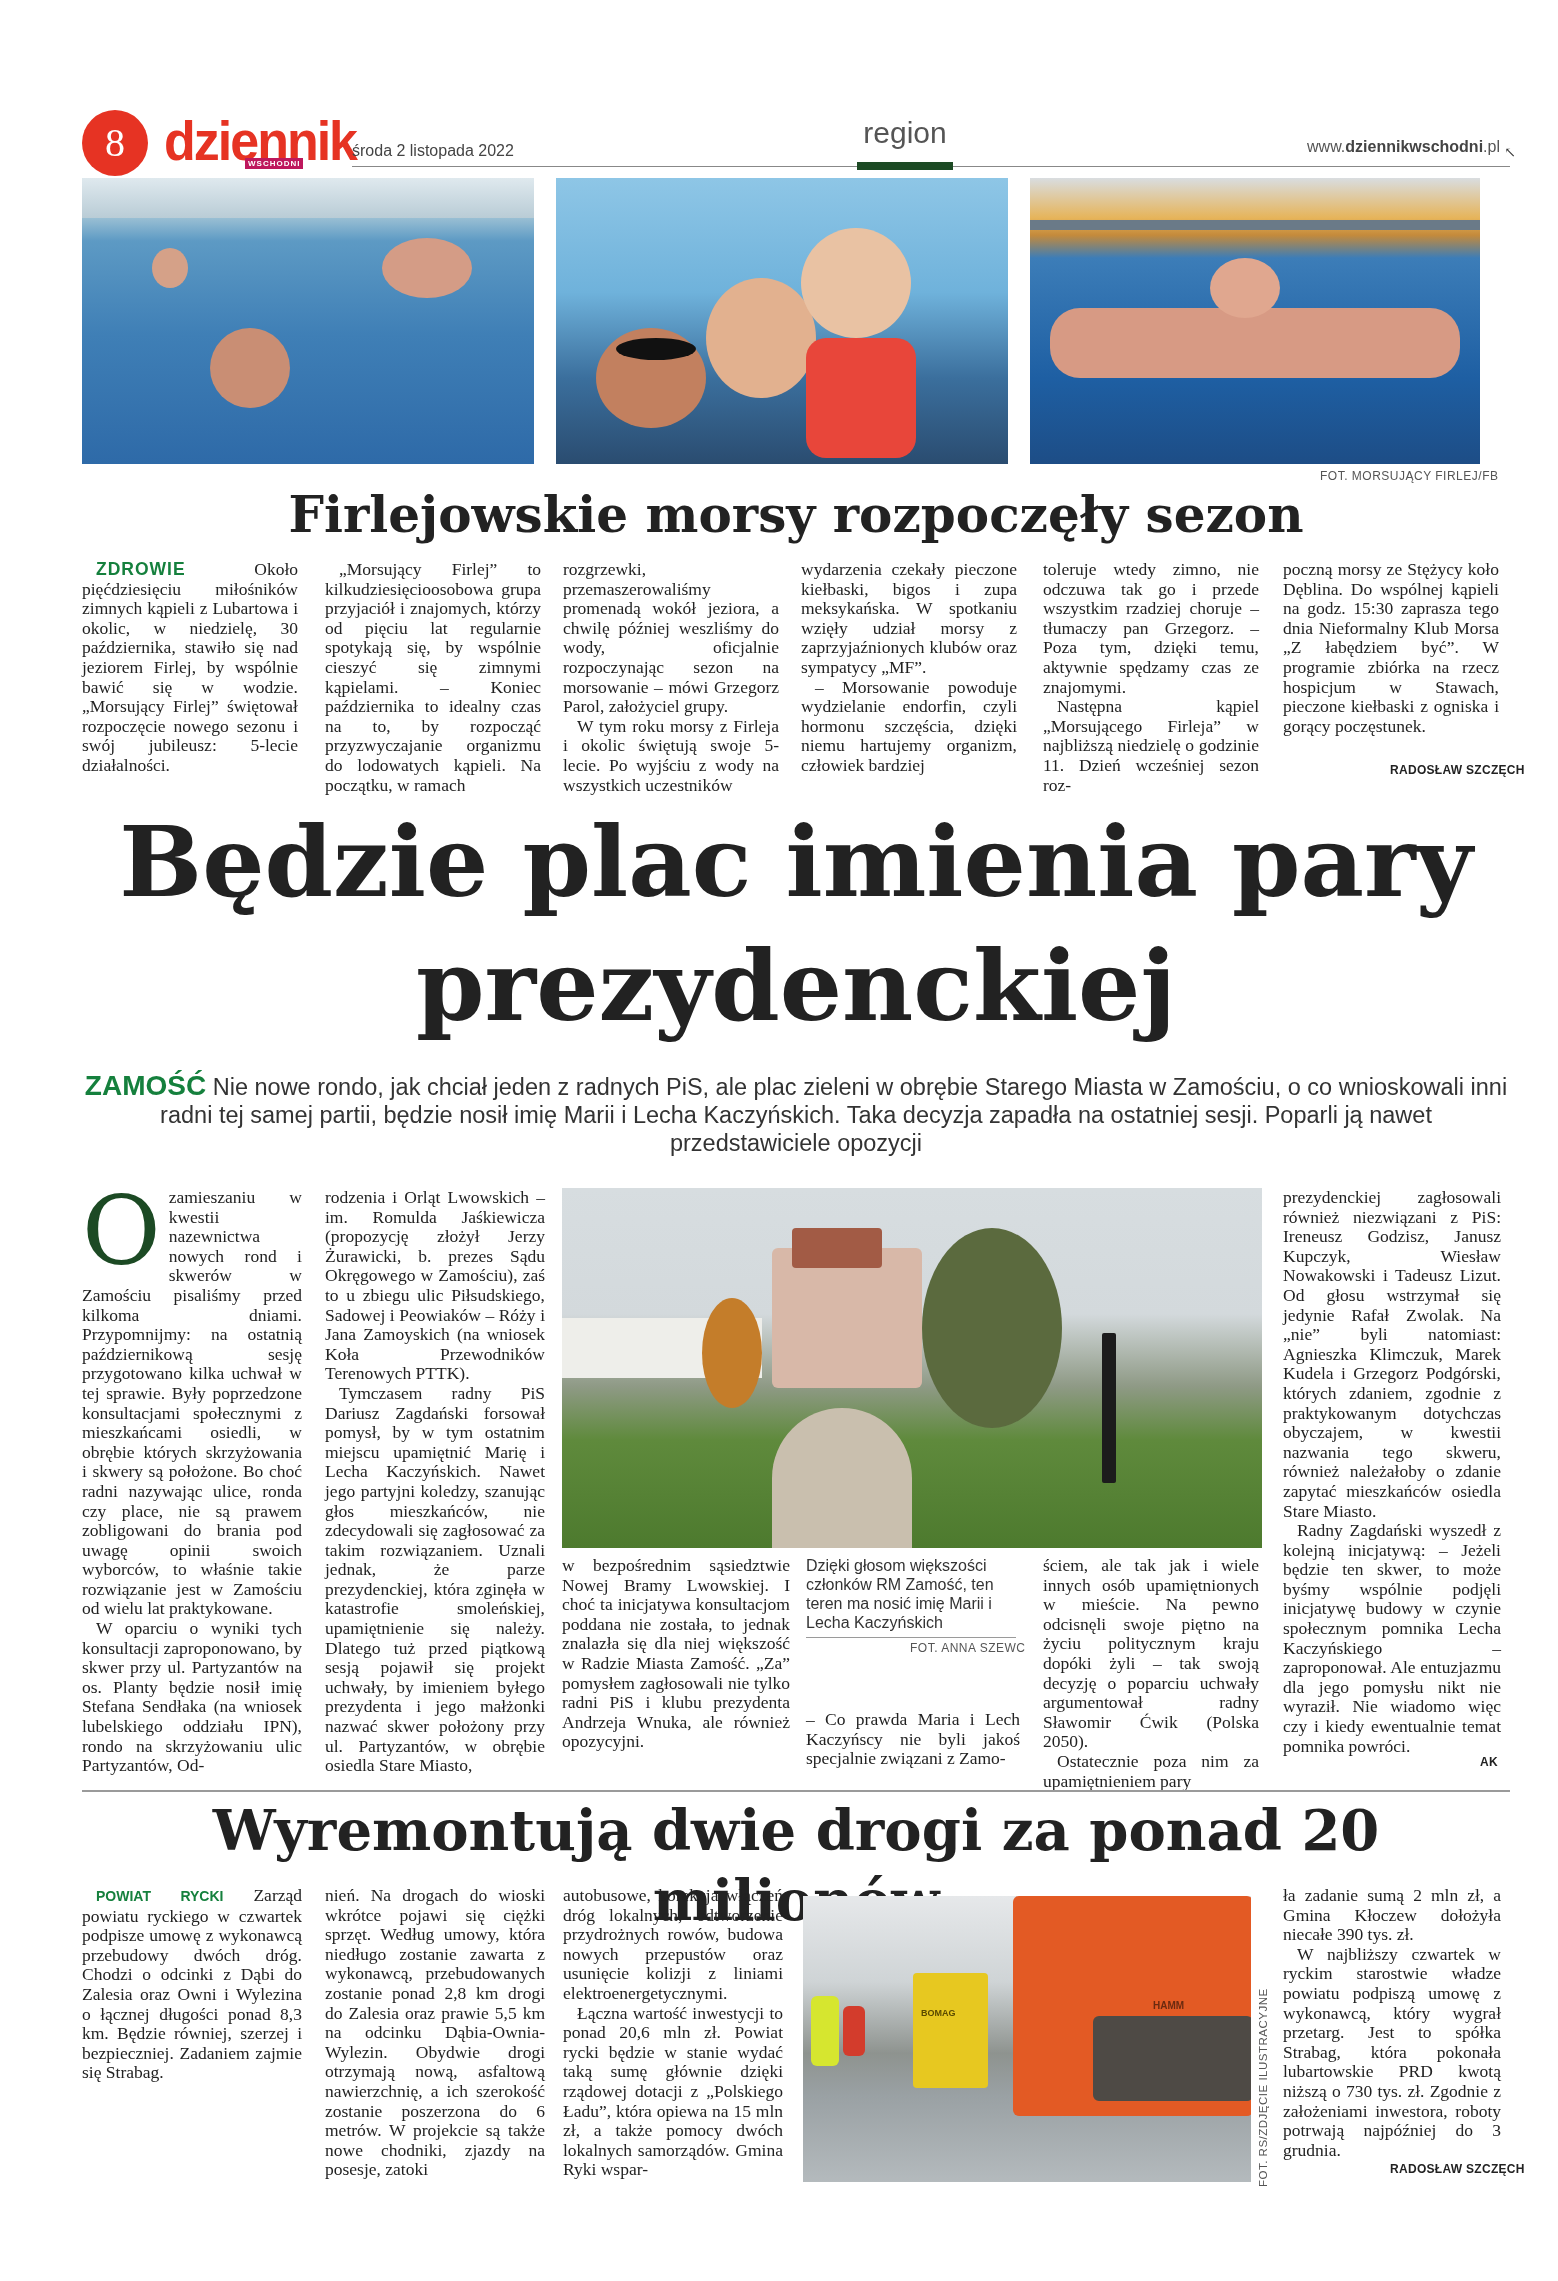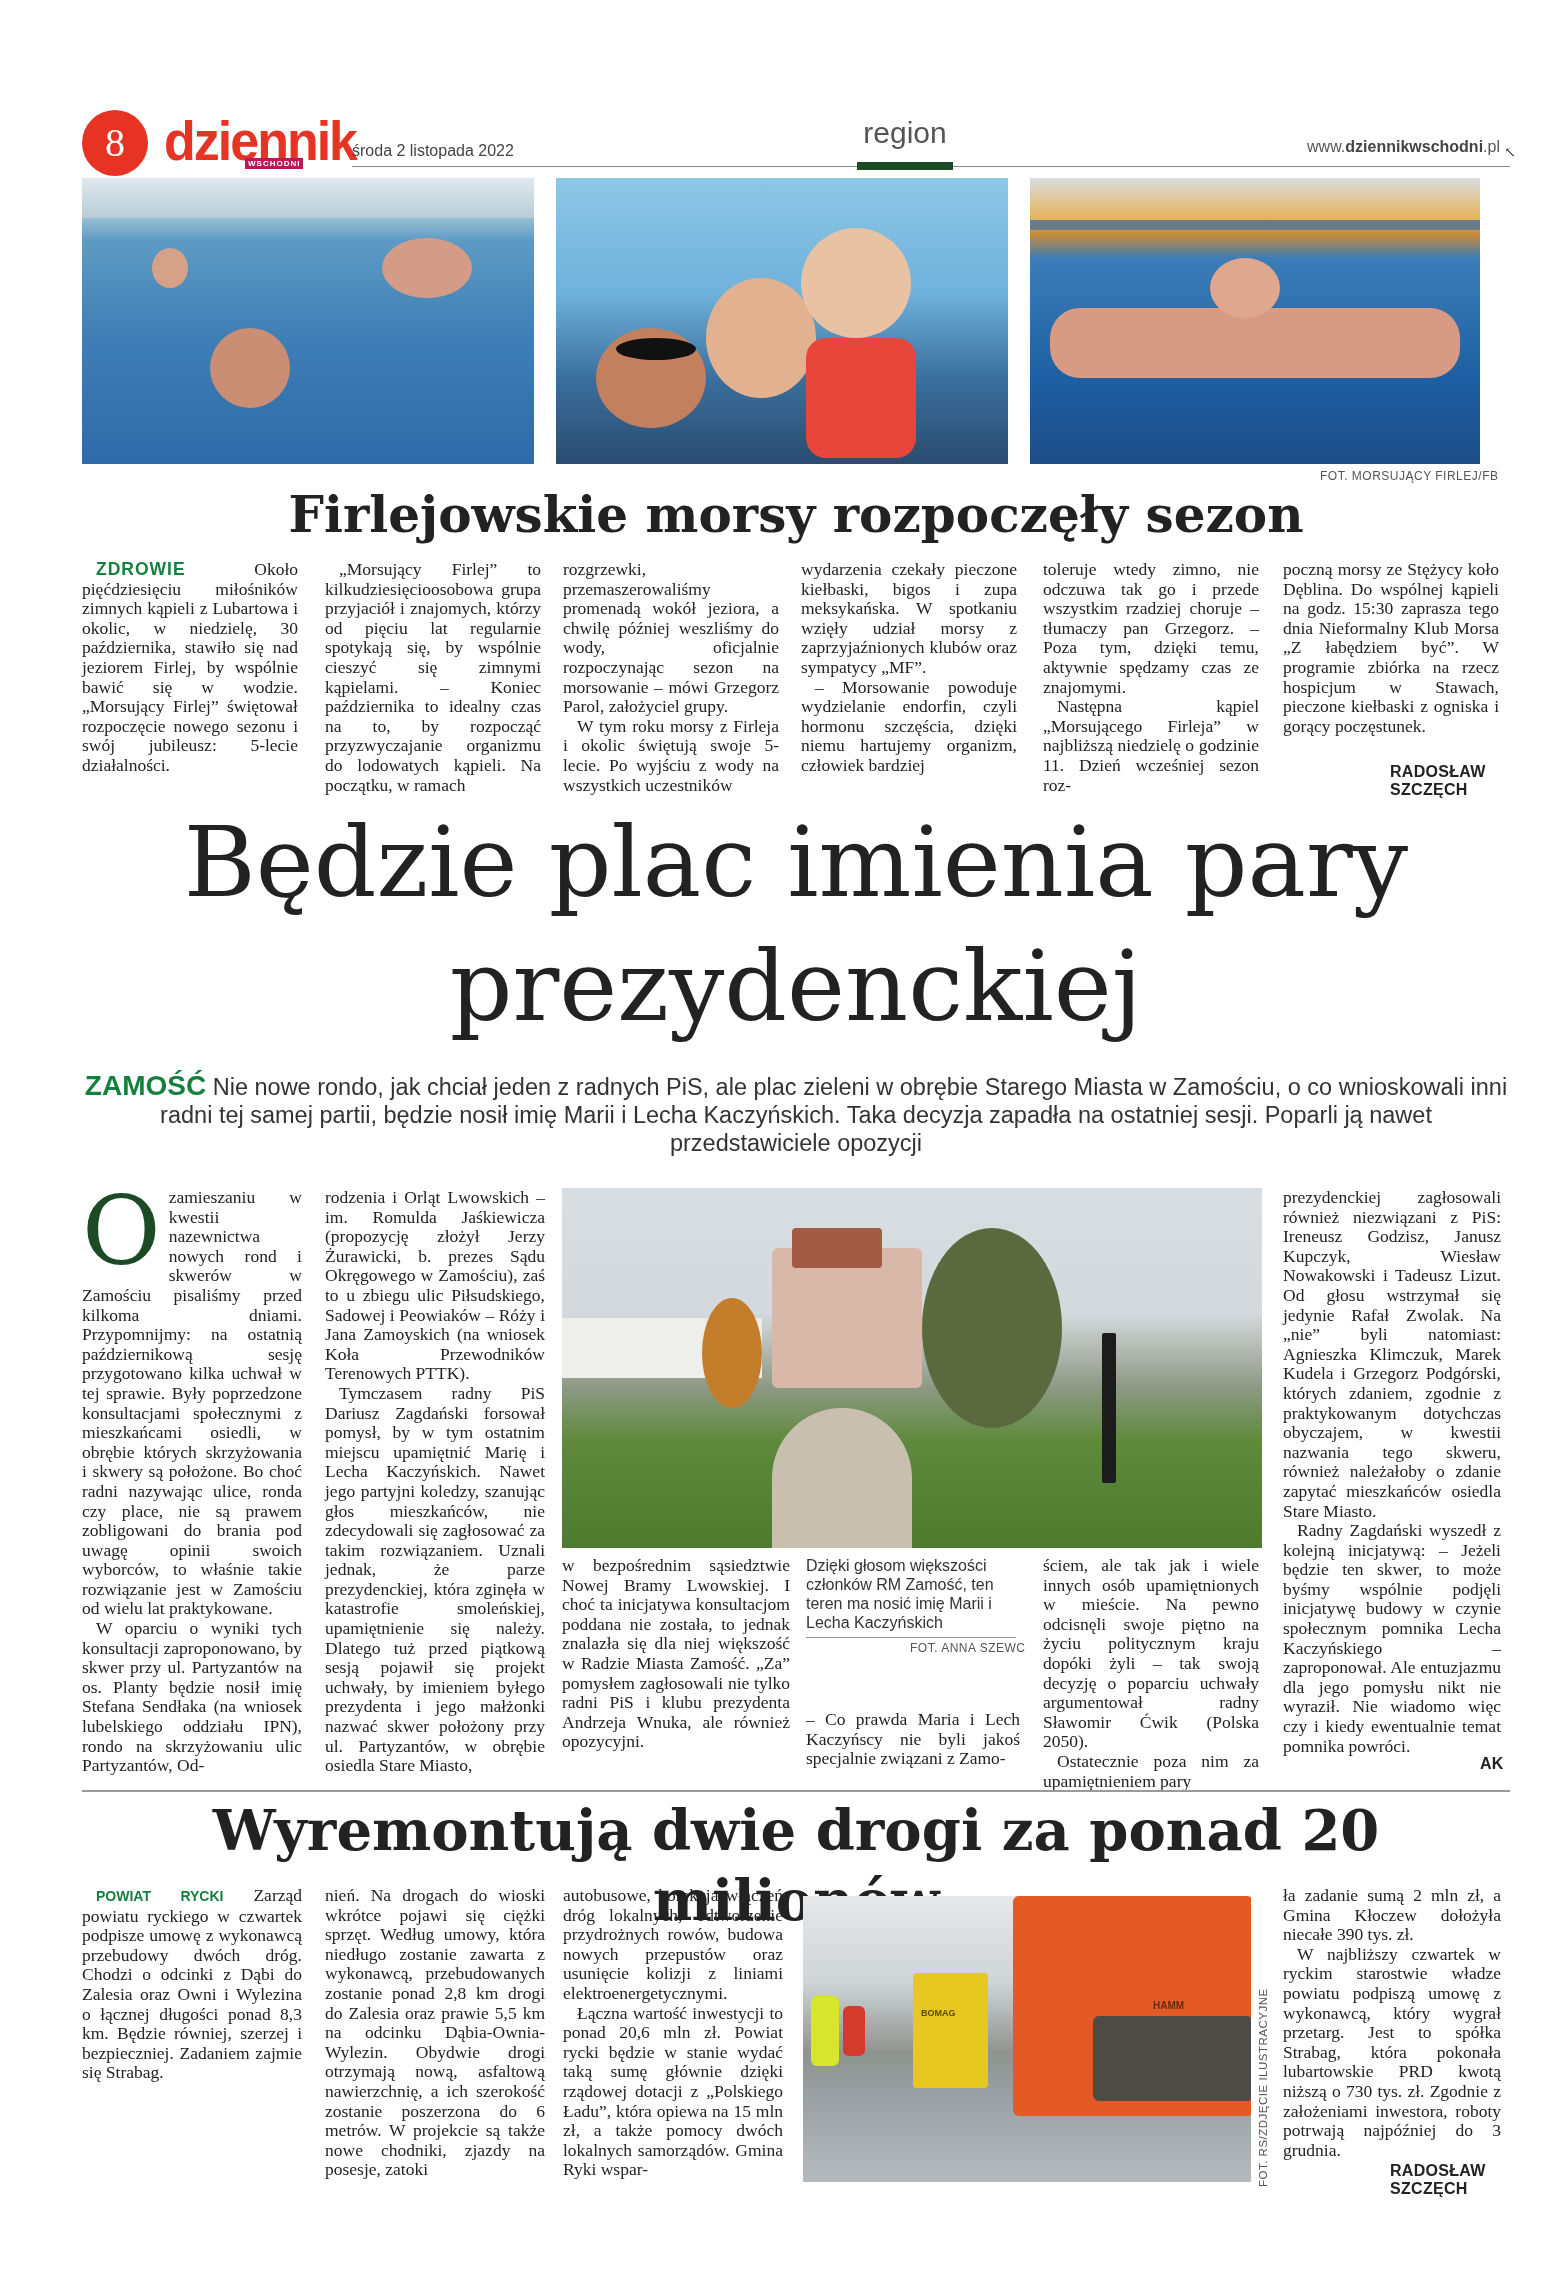--- a/index.html
+++ b/index.html
@@ -28,21 +28,21 @@
   .credit { position: absolute; font-family: "Liberation Sans", sans-serif; font-size: 12px; color: #555; letter-spacing: 0.5px; }
 
   
   .h1 { position: absolute; left: 82px; width: 1428px; text-align: center; font-family: "DejaVu Serif", serif; font-weight: 700; color: #222; }
   .kicker { font-family: "Liberation Sans", sans-serif; font-weight: 700; color: #15803d; letter-spacing: 1px; }
 
   
   .col { position: absolute; font-family: "Liberation Serif", serif; font-size: 17.5px; line-height: 19.6px; color: #222; text-align: justify; hyphens: manual; }
   .col p { text-indent: 14px; }
   .col p.noind { text-indent: 0; }
-  .byline { position: absolute; font-family: "Liberation Sans", sans-serif; font-weight: 700; font-size: 16px; color: #222; letter-spacing: 0.3px; }
+  .byline { position: absolute; font-family: "Liberation Sans", sans-serif; font-weight: 700; font-size: 12px; color: #222; letter-spacing: 0.3px; }
 
   .lead { position: absolute; left: 82px; top: 1072px; width: 1428px; text-align: center; font-family: "Liberation Sans", sans-serif; font-size: 23.5px; line-height: 28px; color: #333; }
 
   .dropcap { float: left; font-family: "DejaVu Serif", serif; font-size: 96px; line-height: 78px; color: #1c4a24; margin: 4px 8px 0 0; }
 
   .rule { position: absolute; border-top: 2px solid #9a9a9a; }
   .caption { position: absolute; font-family: "Liberation Sans", sans-serif; font-size: 16px; line-height: 19px; color: #333; }
   .vcredit { position: absolute; font-family: "Liberation Sans", sans-serif; font-size: 11.5px; color: #555; transform: rotate(-90deg); transform-origin: left top; white-space: nowrap; letter-spacing: 0.5px; }
 </style>
 </head>
@@ -98,21 +98,21 @@
   </div>
 <div class="col split" style="left:1043px;top:560px;width:216px;">
     <p class="noind">toleruje wtedy zimno, nie odczuwa tak go i przede wszystkim rzadziej choruje – tłumaczy pan Grzegorz. – Poza tym, dzięki temu, aktywnie spędzamy czas ze znajomymi.</p>
     <p>Następna kąpiel „Morsującego Firleja” w najbliższą niedzielę o godzinie 11. Dzień wcześniej sezon roz-</p>
   </div>
 <div class="col split" style="left:1283px;top:560px;width:216px;">
     <p class="noind">poczną morsy ze Stężycy koło Dęblina. Do wspólnej kąpieli na godz. 15:30 zaprasza tego dnia Nieformalny Klub Morsa „Z łabędziem być”. W programie zbiórka na rzecz hospicjum w Stawach, pieczone kiełbaski z ogniska i gorący poczęstunek.</p>
   </div>
 <div class="byline" style="left:1390px;top:763px;">RADOSŁAW SZCZĘCH</div>
 
-<div class="h1" style="top:800px;font-size:98px;line-height:124px;font-weight:400;">
+<div class="h1" style="top:800px;font-size:98px;line-height:124px;font-weight:700;">
   <div>Będzie plac imienia pary</div>
   <div>prezydenckiej</div>
 </div>
 
 <div class="lead">
   <span class="kicker" style="font-size:28px;letter-spacing:0;">ZAMOŚĆ</span>
   <span>Nie nowe rondo, jak chciał jeden z radnych PiS, ale plac zieleni w obrębie Starego Miasta w Zamościu, o co wnioskowali inni radni tej samej partii, będzie nosił imię Marii i Lecha Kaczyńskich. Taka decyzja zapadła na ostatniej sesji. Poparli ją nawet przedstawiciele opozycji</span>
 </div>
 
 <div class="col" style="left:82px;top:1188px;width:220px;">

